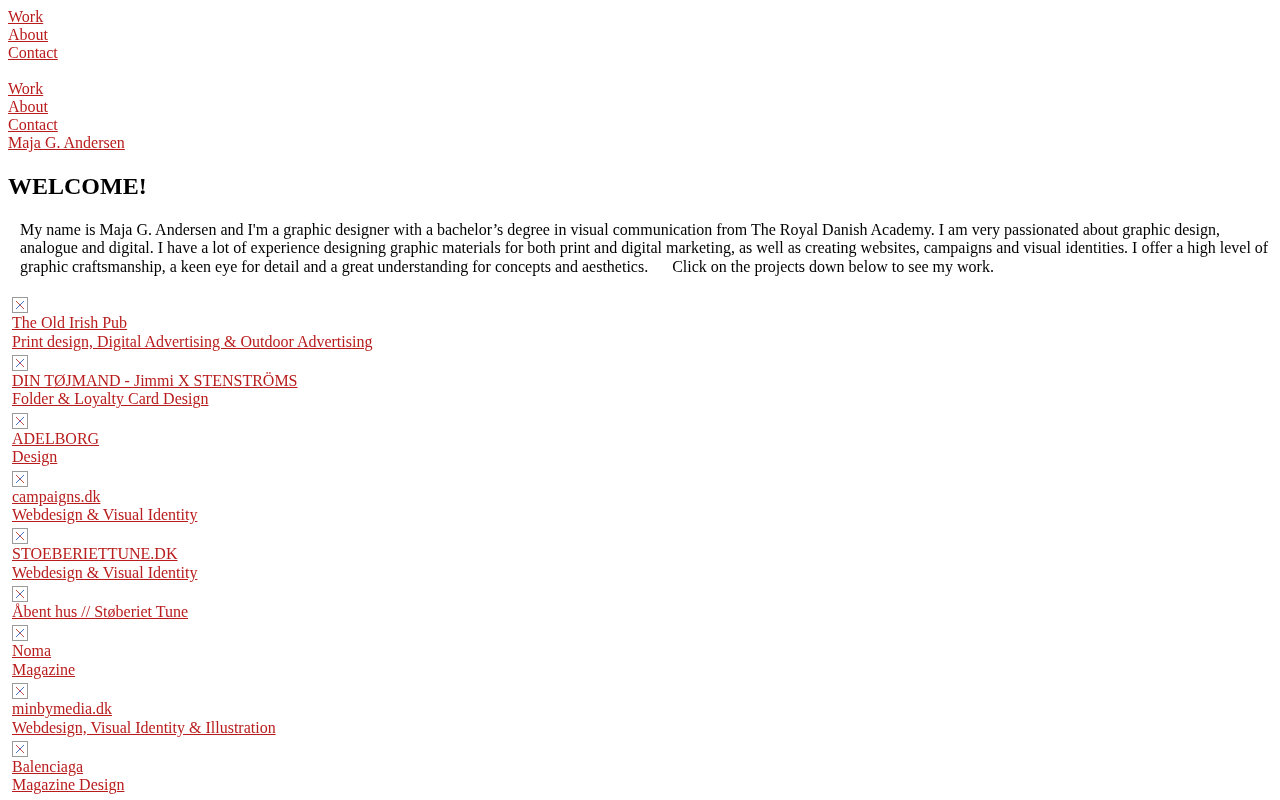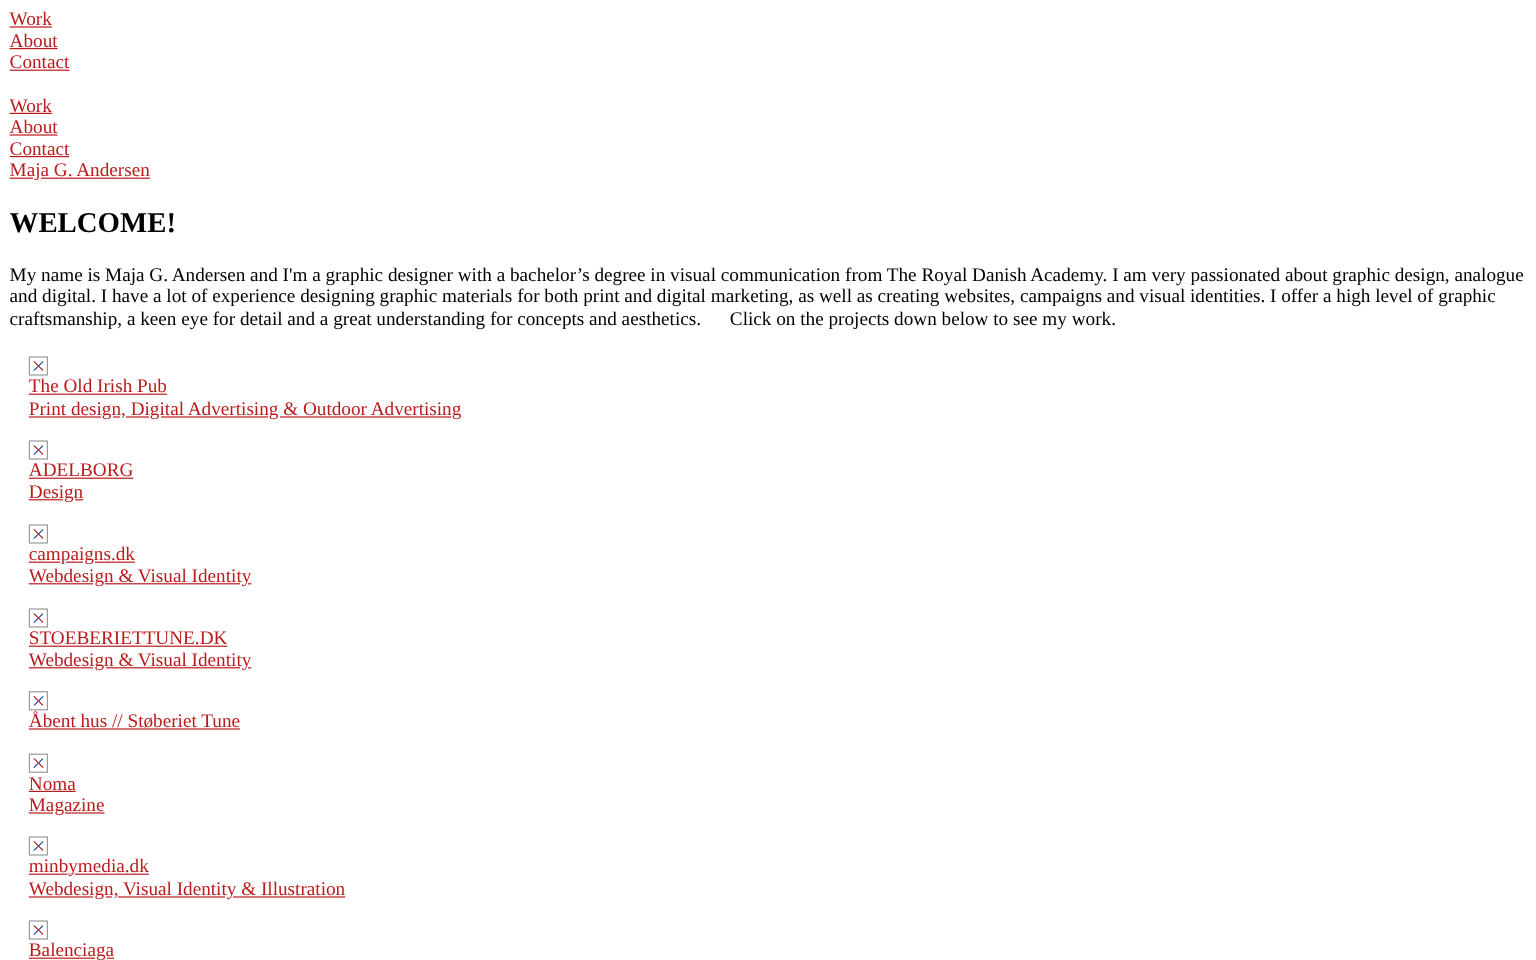--- a/index.html
+++ b/index.html
@@ -30,34 +30,34 @@
     height: 18px;
   }
   h1.welcome {
     font-family: "Liberation Serif", "DejaVu Serif", serif;
     font-size: 24px;
     font-weight: bold;
     margin: 21px 0 21px 0;
     letter-spacing: 0px;
   }
   p.intro {
-    margin: 0 0 0 0;
+    margin: 0 0 0 12px;
     font-size: 16px;
     line-height: 1.15;
     text-align: left;
   }
   .intro-gap {
     display: inline-block;
     width: 24px;
   }
   .projects {
     margin-top: 21px;
   }
   .project {
-    margin: 16px;
+    margin: 4px;
   }
   .broken-img {
     display: block;
     width: 16px;
     height: 16px;
     margin-bottom: 1px;
     position: relative;
     box-sizing: border-box;
     border: 1px solid #9a9a9a;
     background: #ffffff;
@@ -102,20 +102,25 @@
   <p class="intro"><span>My name is Maja G. Andersen and I'm a graphic designer with a bachelor’s degree in visual communication from The Royal Danish Academy. I am very passionated about graphic design, analogue and digital. I have a lot of experience designing graphic materials for both print and digital marketing, as well as creating websites, campaigns and visual identities. I offer a high level of graphic craftsmanship, a keen eye for detail and a great understanding for concepts and aesthetics.</span><span class="intro-gap"></span><span>Click on the projects down below to see my work.</span></p>
 
   <div class="projects">
 
     <div class="project">
       <a class="broken-img"></a>
       <a class="link project-title">The Old Irish Pub</a>
       <a class="link project-cat">Print design, Digital Advertising &amp; Outdoor Advertising</a>
     </div>
 
+    <div class="project">
+      <a class="broken-img"></a>
+      <a class="link project-title">DIN TØJMAND - Jimmi X STENSTRÖMS</a>
+      <a class="link project-cat">Folder &amp; Loyalty Card Design</a>
+    </div>
 
     <div class="project">
       <a class="broken-img"></a>
       <a class="link project-title">ADELBORG</a>
       <a class="link project-cat">Design</a>
     </div>
 
     <div class="project">
       <a class="broken-img"></a>
       <a class="link project-title">campaigns.dk</a>

